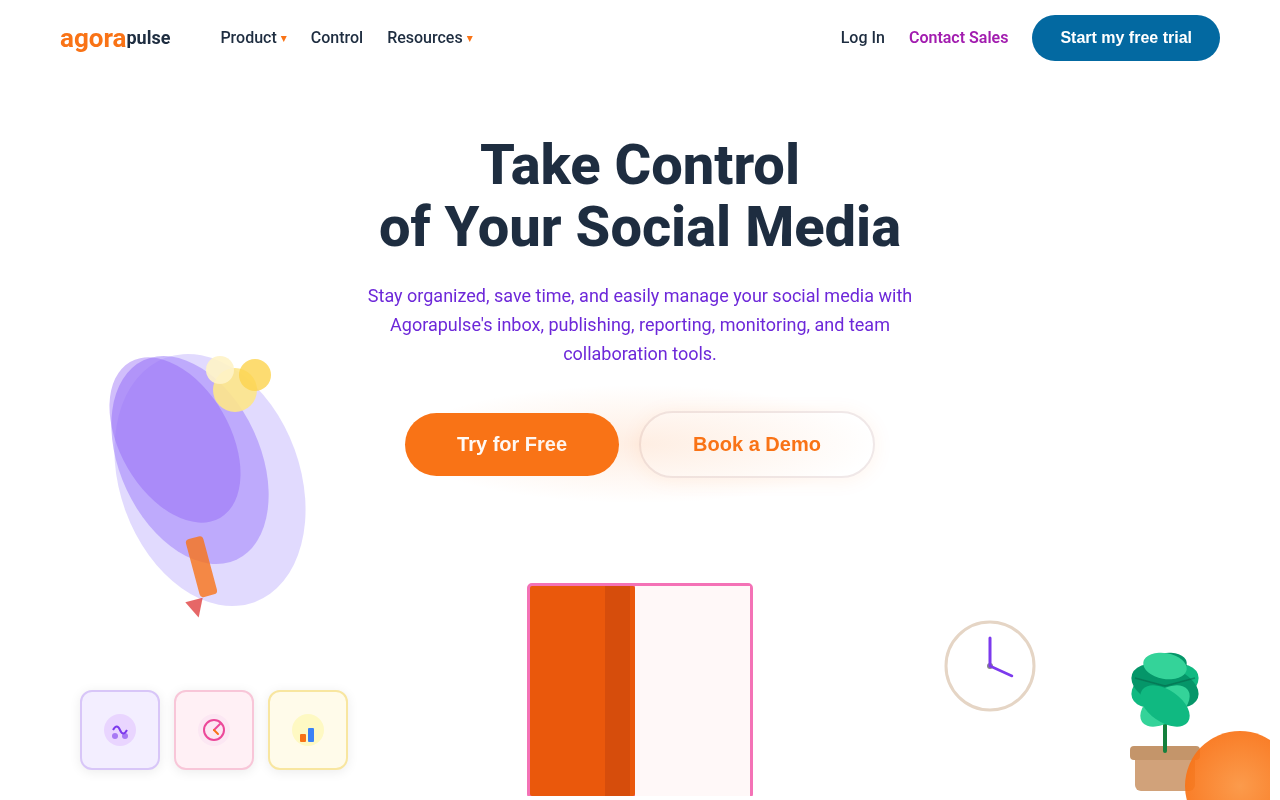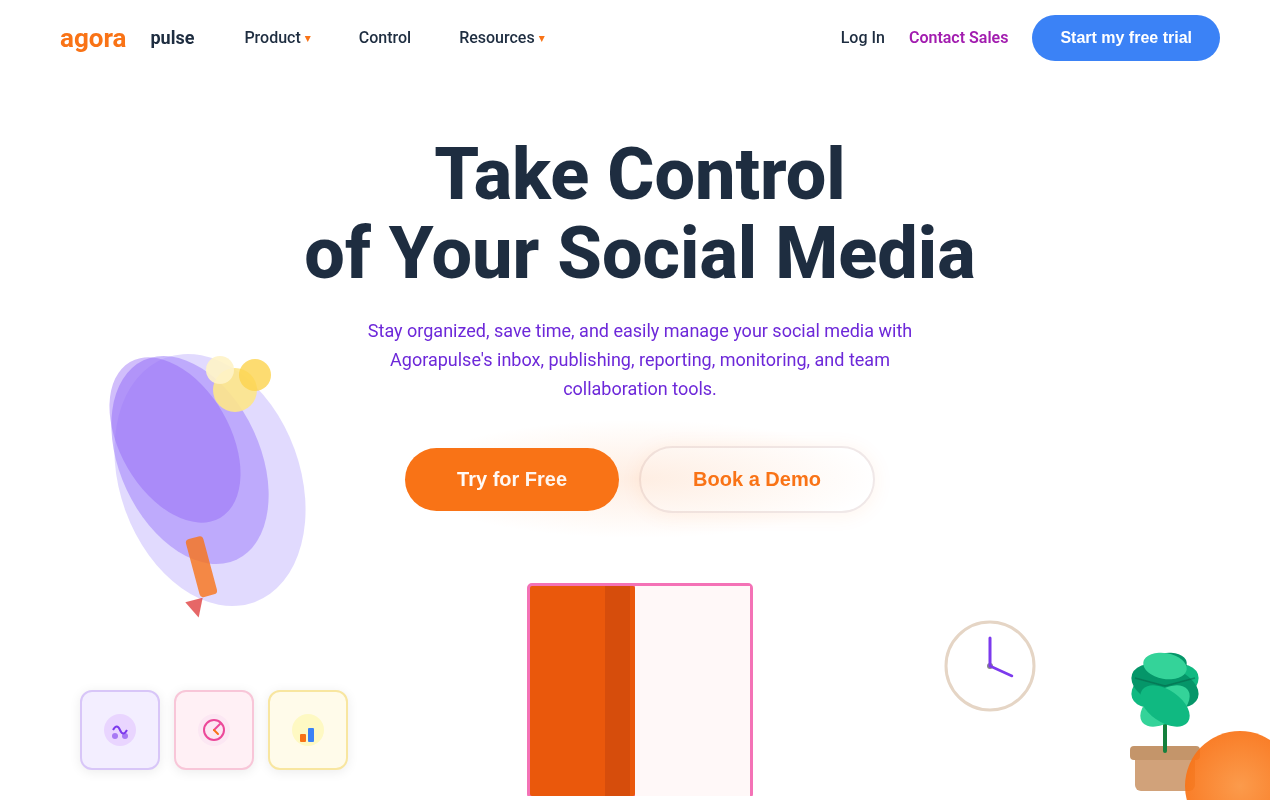--- a/index.html
+++ b/index.html
@@ -19,36 +19,35 @@
       padding: 0 60px;
       height: 75px;
       background: #fff;
       position: relative;
       z-index: 10;
     }
     .logo {
       display: flex;
       align-items: center;
       margin-right: 50px;
-      gap: 24px;
     }
     .logo-agora {
       color: #f97316;
       font-size: 26px;
       font-weight: 700;
     }
     .logo-pulse {
       color: #1e2d40;
       font-size: 18px;
       font-weight: 700;
     }
     .nav-links {
       display: flex;
       align-items: center;
-      gap: 48px;
+      gap: 24px;
       flex: 1;
     }
     .nav-link {
       color: #1e2d40;
       font-size: 16px;
       font-weight: 500;
       text-decoration: none;
       cursor: pointer;
       display: flex;
       align-items: center;
@@ -72,42 +71,42 @@
       padding-left: 48px;
     }
     .nav-contact {
       color: #a21caf;
       font-size: 16px;
       font-weight: 600;
       cursor: pointer;
       text-decoration: none;
     }
     .nav-cta {
-      background: #3b82f6;
+      background: #0369a1;
       color: #fff;
       border: none;
       border-radius: 50px;
       padding: 14px 28px;
       font-size: 16px;
       font-weight: 700;
       cursor: pointer;
       white-space: nowrap;
     }
 
     
     .hero {
       display: flex;
       flex-direction: column;
       align-items: center;
       text-align: center;
       padding-top: 60px;
       position: relative;
     }
     .hero-title {
-      font-size: 72px;
+      font-size: 56px;
       font-weight: 800;
       color: #1e2d40;
       line-height: 1.1;
       max-width: 700px;
     }
     .hero-subtitle {
       margin-top: 24px;
       font-size: 18px;
       color: #6d28d9;
       max-width: 560px;

